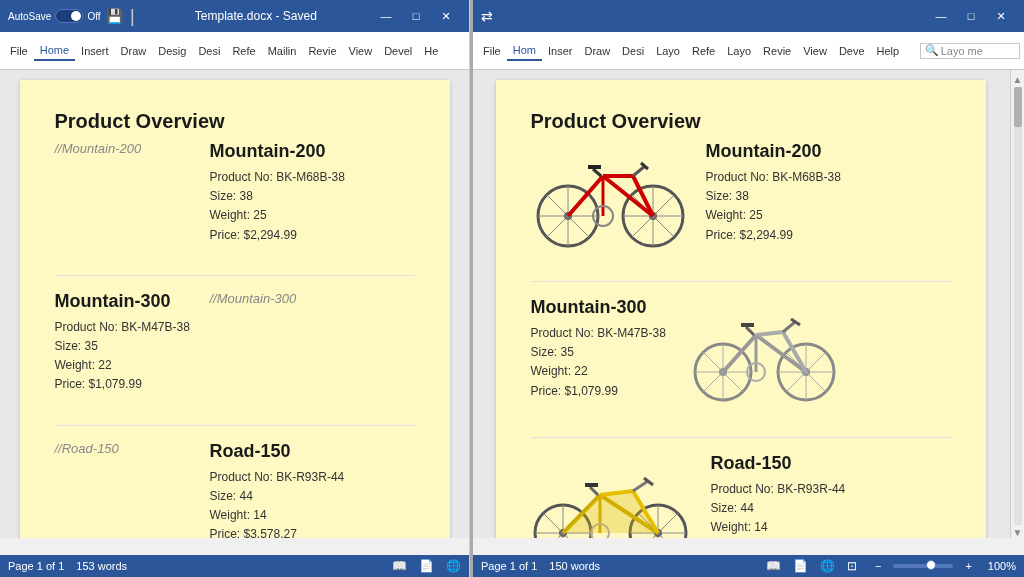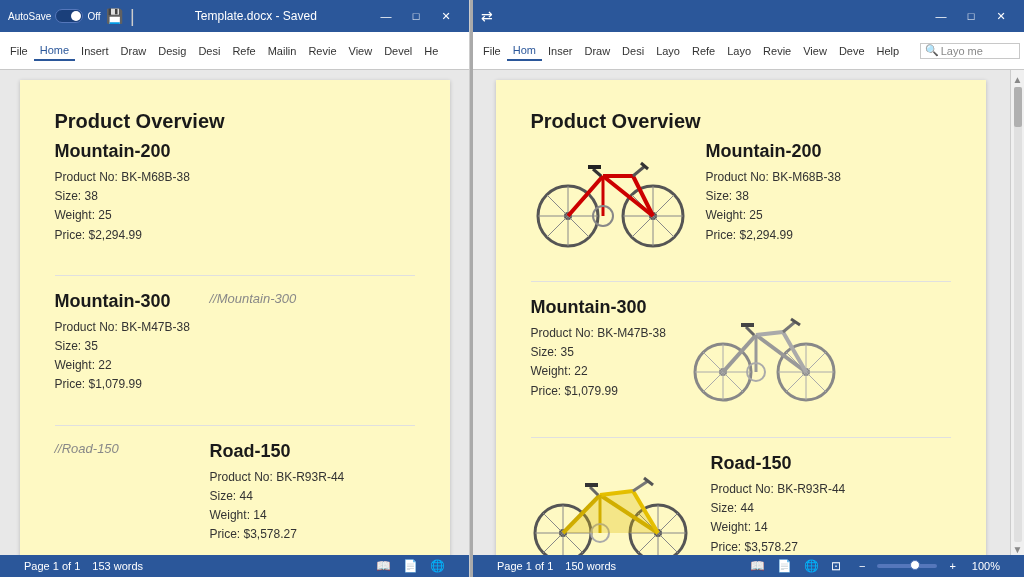--- a/index.html
+++ b/index.html
@@ -44,21 +44,21 @@
     .product-name { font-size: 18px; font-weight: bold; color: #1a1a1a; margin-bottom: 6px; }
     .product-detail { font-size: 12px; color: #333; line-height: 1.6; }
 
     .section-divider { border: none; border-top: 1px solid #e0e0e0; margin: 15px 0; }
 
     
     .doc-content::-webkit-scrollbar { width: 8px; }
     .doc-content::-webkit-scrollbar-thumb { background: #b0b0b0; border-radius: 2px; }
 
     
-    .status-bar { height: 22px; background: #2b579a; display: flex; align-items: center; padding: 0 24px; gap: 12px; font-size: 11px; color: #fff; }
+    .status-bar { height: 22px; background: #2b579a; display: flex; align-items: center; padding: 0 8px; gap: 12px; font-size: 11px; color: #fff; margin-top: 17px; }
     .status-item { display: flex; align-items: center; gap: 4px; white-space: nowrap; }
     .status-spacer { flex: 1; }
     .status-icon { font-size: 12px; }
     .zoom-slider { width: 60px; height: 4px; background: #5577bb; border-radius: 2px; position: relative; }
     .zoom-thumb { position: absolute; top: -4px; left: 55%; width: 10px; height: 10px; background: #fff; border-radius: 50%; border: 1px solid #5577bb; }
 
     
     .splitter { width: 3px; background: #aaa; cursor: col-resize; }
   </style>
 </head>
@@ -101,20 +101,23 @@
       <span class="ribbon-tab">View</span>
       <span class="ribbon-tab">Devel</span>
       <span class="ribbon-tab">He</span>
     </div>
 
     <div class="doc-content">
       <div class="page">
         <div class="doc-title">Product Overview</div>
 
         <div class="product-section">
+          <div class="product-text-left">
+            <div class="doc-placeholder">//Mountain-200</div>
+          </div>
           <div class="product-text-right">
             <div class="product-name">Mountain-200</div>
             <div class="product-detail">
               <div>Product No: BK-M68B-38</div>
               <div>Size: 38</div>
               <div>Weight: 25</div>
               <div>Price: $2,294.99</div>
             </div>
           </div>
         </div>

